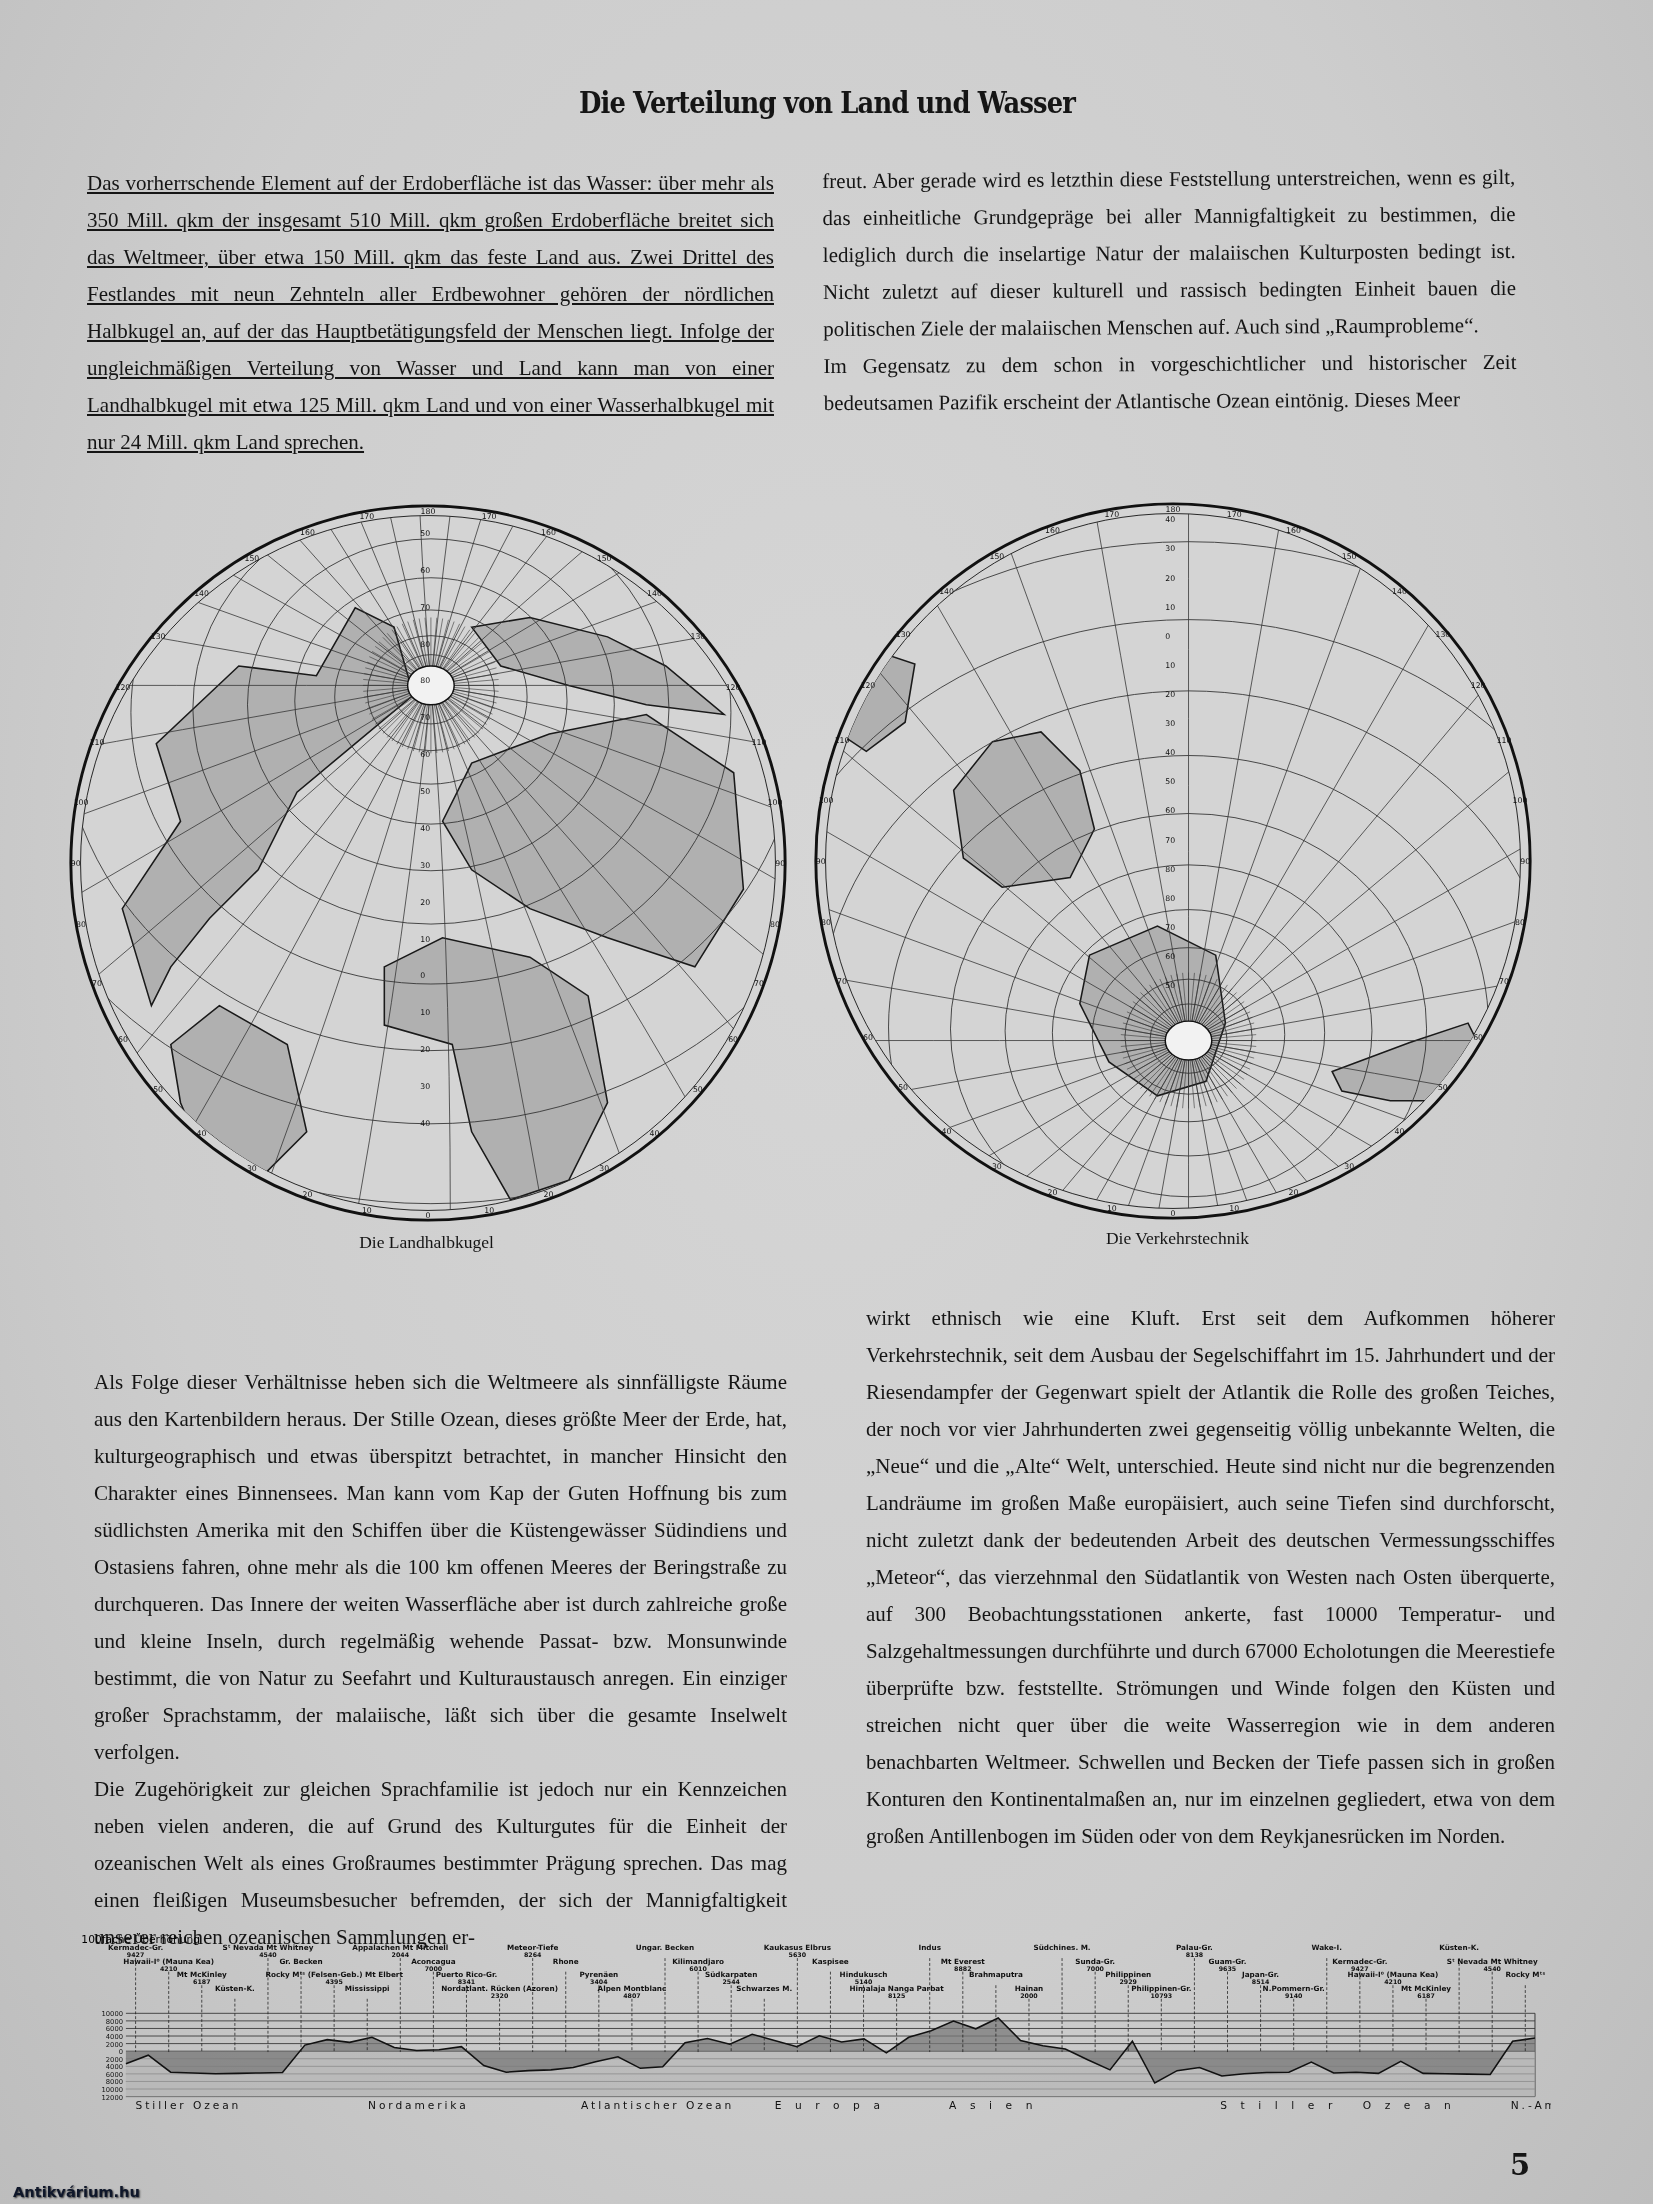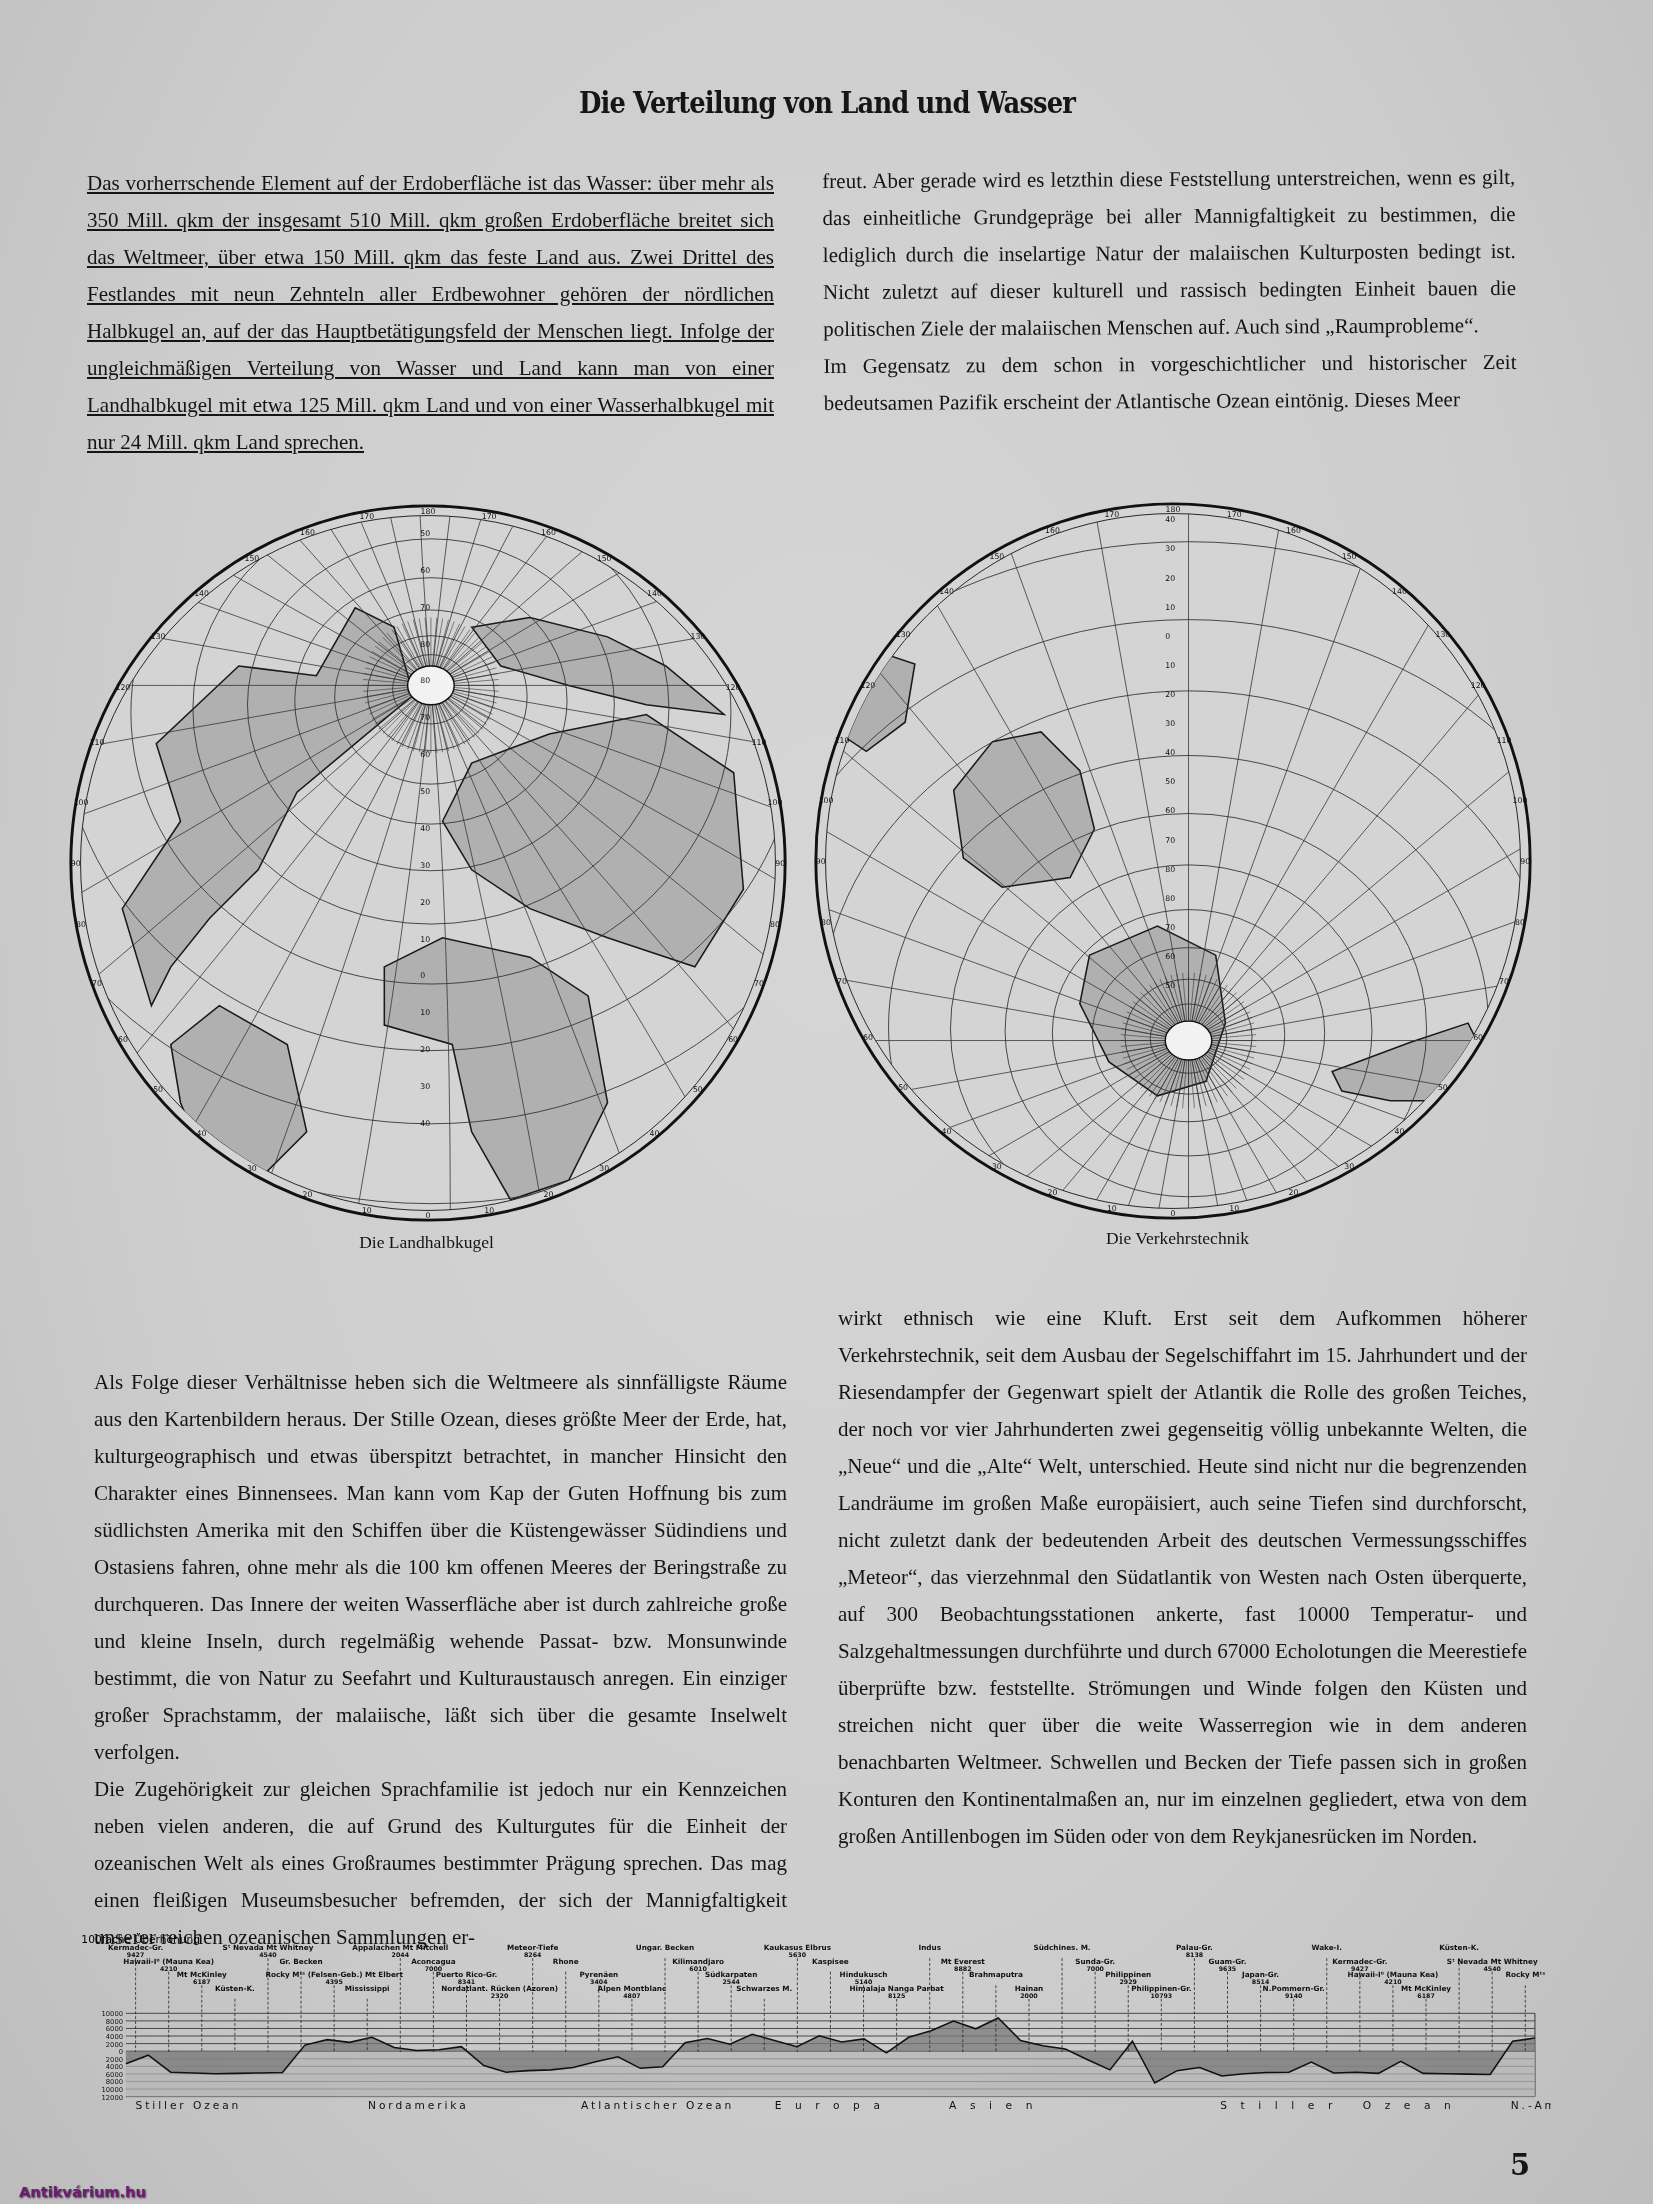--- a/index.html
+++ b/index.html
@@ -14,37 +14,37 @@
     font-family: "DejaVu Serif", serif; font-weight: bold; font-size: 30px;
     letter-spacing: -1px; transform: scaleX(0.86); transform-origin: 50% 50%;
   }
   .col {
     position: absolute; font-size: 21px; line-height: 37px; text-align: justify;
   }
   .col p { margin: 0; text-indent: 0; }
   .col-tl { left: 87px; top: 165px; width: 687px; text-decoration: underline; }
   .col-tr { left: 823px; top: 161px; width: 693px; transform: rotate(-0.35deg); }
   .col-bl { left: 94px; top: 1364px; width: 693px; }
-  .col-br { left: 838px; top: 1300px; width: 689px; }
+  .col-br { left: 866px; top: 1300px; width: 689px; }
   .globe { position: absolute; }
   .globe-left { left: 64px; top: 501px; width: 728px; height: 724px; }
   .globe-right { left: 808px; top: 499px; width: 730px; height: 724px; }
   .caption {
     position: absolute; font-size: 17.5px; text-align: center; width: 291px;
   }
   .cap-left { left: 281px; top: 1232px; }
   .cap-right { left: 1032px; top: 1228px; }
   .profile { position: absolute; left: 76px; top: 1931px; width: 1475px; height: 184px; }
   .page-number {
     position: absolute; left: 1510px; top: 2148px; font-size: 29px; font-weight: bold;
     font-family: "DejaVu Serif", serif;
   }
   .watermark {
-    position: absolute; left: 19px; top: 2183px; font-family: "DejaVu Sans", sans-serif;
-    font-weight: bold; font-size: 14.6px; color: #701a75; text-shadow: 1px 1px 1.9px #333;
+    position: absolute; left: 13px; top: 2183px; font-family: "DejaVu Sans", sans-serif;
+    font-weight: bold; font-size: 14.6px; color: #0f172a; text-shadow: 1px 1px 1.9px #333;
   }
   svg text { font-family: "DejaVu Sans", sans-serif; }
 </style>
 </head>
 <body>
 
 <div class="title">Die Verteilung von Land und Wasser</div>
 
 <div class="col col-tl">
   <p>Das vorherrschende Element auf der Erdoberfläche ist das Wasser: über mehr als 350 Mill. qkm der insgesamt 510 Mill. qkm großen Erdoberfläche breitet sich das Weltmeer, über etwa 150 Mill. qkm das feste Land aus. Zwei Drittel des Festlandes mit neun Zehnteln aller Erdbewohner gehören der nördlichen Halbkugel an, auf der das Hauptbetätigungsfeld der Menschen liegt. Infolge der ungleichmäßigen Verteilung von Wasser und Land kann man von einer Landhalbkugel mit etwa 125 Mill. qkm Land und von einer Wasserhalbkugel mit nur 24 Mill. qkm Land sprechen.</p>

